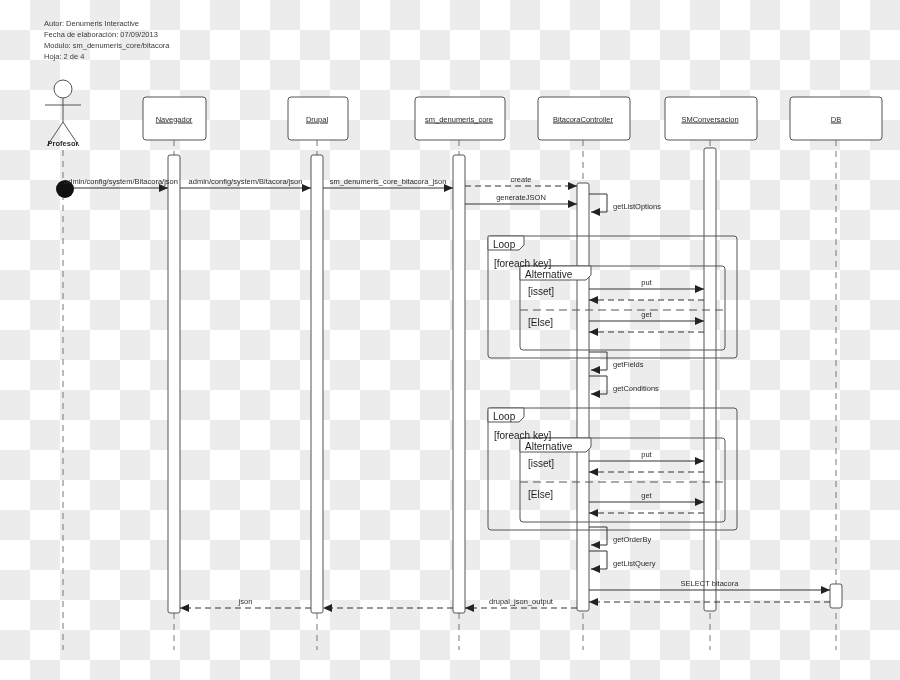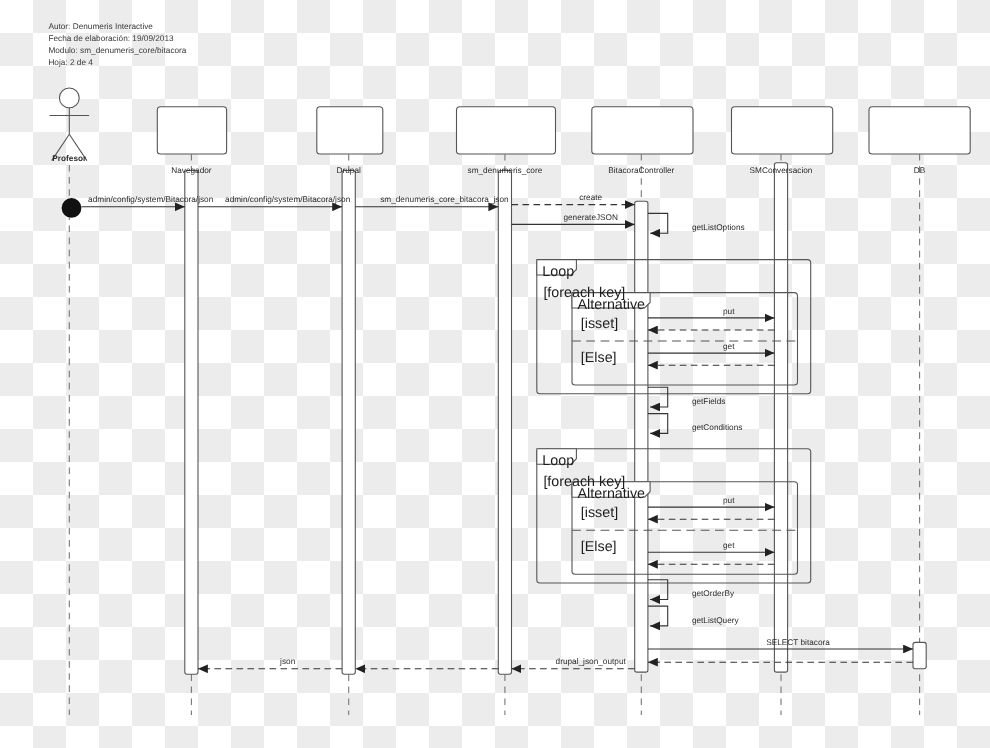--- a/index.html
+++ b/index.html
@@ -18,33 +18,32 @@
   #diagram{position:absolute;left:0;top:0;width:900px;height:680px;}
   .hdr{
     position:absolute;left:44px;top:18px;
     font-size:7.5px;line-height:11px;color:#3a3a3a;
     white-space:pre;
   }
   .lbl{
     position:absolute;
     font-size:7.5px;color:#2b2b2b;
     white-space:nowrap;
-    margin-left:16px;
   }
   .lbl-c{transform:translateX(-50%);}
   .boxname{
     position:absolute;
     font-size:7.5px;color:#2b2b2b;
+    text-decoration:underline;
     white-space:nowrap;
     transform:translate(-50%,-50%);
-    margin-top:36px;
   }
   .frag-kw{
     position:absolute;
-    font-size:13px;color:#1d1d1d;
+    font-size:10px;color:#1d1d1d;
     white-space:nowrap;
   }
   .actorname{
     position:absolute;font-size:7.5px;color:#2b2b2b;
     transform:translateX(-50%);white-space:nowrap;font-weight:bold;
   }
 </style>
 </head>
 <body>
 
@@ -113,15 +112,15 @@
       <path d="M589,551 L607,551 L607,569 L591,569" fill="none" stroke="#333" stroke-width="1" marker-end="url(#ah)"></path>
       <line x1="589" y1="590" x2="830" y2="590" stroke="#333" stroke-width="1" stroke-dasharray="none" marker-end="url(#ah)"></line>
       <line x1="830" y1="602" x2="589" y2="602" stroke="#333" stroke-width="1" stroke-dasharray="6,4" marker-end="url(#ah)"></line>
       <line x1="577" y1="608" x2="465" y2="608" stroke="#333" stroke-width="1" stroke-dasharray="6,4" marker-end="url(#ah)"></line>
       <line x1="453" y1="608" x2="323" y2="608" stroke="#333" stroke-width="1" stroke-dasharray="6,4" marker-end="url(#ah)"></line>
       <line x1="311" y1="608" x2="180" y2="608" stroke="#333" stroke-width="1" stroke-dasharray="6,4" marker-end="url(#ah)"></line>
     </svg>
 <div class="boxname" style="left: 174px; top: 118.5px;">Navegador</div><div class="boxname" style="left: 317px; top: 118.5px;">Drupal</div><div class="boxname" style="left: 459px; top: 118.5px;">sm_denumeris_core</div><div class="boxname" style="left: 583px; top: 118.5px;">BitacoraController</div><div class="boxname" style="left: 710px; top: 118.5px;">SMConversacion</div><div class="boxname" style="left: 836px; top: 118.5px;">DB</div><div class="actorname" style="left: 63px; top: 139px;">Profesor</div><div class="frag-kw" style="left: 493px; top: 238.5px;">Loop</div><div class="frag-kw" style="left: 494px; top: 258px;">[foreach key]</div><div class="frag-kw" style="left: 525px; top: 268.5px;">Alternative</div><div class="frag-kw" style="left: 528px; top: 286px;">[isset]</div><div class="frag-kw" style="left: 528px; top: 317px;">[Else]</div><div class="frag-kw" style="left: 493px; top: 410.5px;">Loop</div><div class="frag-kw" style="left: 494px; top: 430px;">[foreach key]</div><div class="frag-kw" style="left: 525px; top: 440.5px;">Alternative</div><div class="frag-kw" style="left: 528px; top: 458px;">[isset]</div><div class="frag-kw" style="left: 528px; top: 489px;">[Else]</div><div class="lbl lbl-c" style="left: 121px; top: 177px;">admin/config/system/Bitacora/json</div><div class="lbl lbl-c" style="left: 245.5px; top: 177px;">admin/config/system/Bitacora/json</div><div class="lbl lbl-c" style="left: 388px; top: 177px;">sm_denumeris_core_bitacora_json</div><div class="lbl lbl-c" style="left: 521px; top: 175px;">create</div><div class="lbl lbl-c" style="left: 521px; top: 193px;">generateJSON</div><div class="lbl" style="left: 613px; top: 202px;">getListOptions</div><div class="lbl lbl-c" style="left: 646.5px; top: 278px;">put</div><div class="lbl lbl-c" style="left: 646.5px; top: 310px;">get</div><div class="lbl" style="left: 613px; top: 360px;">getFields</div><div class="lbl" style="left: 613px; top: 384px;">getConditions</div><div class="lbl lbl-c" style="left: 646.5px; top: 450px;">put</div><div class="lbl lbl-c" style="left: 646.5px; top: 491px;">get</div><div class="lbl" style="left: 613px; top: 535px;">getOrderBy</div><div class="lbl" style="left: 613px; top: 559px;">getListQuery</div><div class="lbl lbl-c" style="left: 709.5px; top: 579px;">SELECT bitacora</div><div class="lbl lbl-c" style="left: 521px; top: 597px;">drupal_json_output</div><div class="lbl lbl-c" style="left: 245.5px; top: 597px;">json</div></div>
 
 <div class="hdr">Autor: Denumeris Interactive
-Fecha de elaboración: 19/09/2013
+Fecha de elaboración: 07/09/2013
 Modulo: sm_denumeris_core/bitacora
 Hoja: 2 de 4</div>
 
 </body></html>

